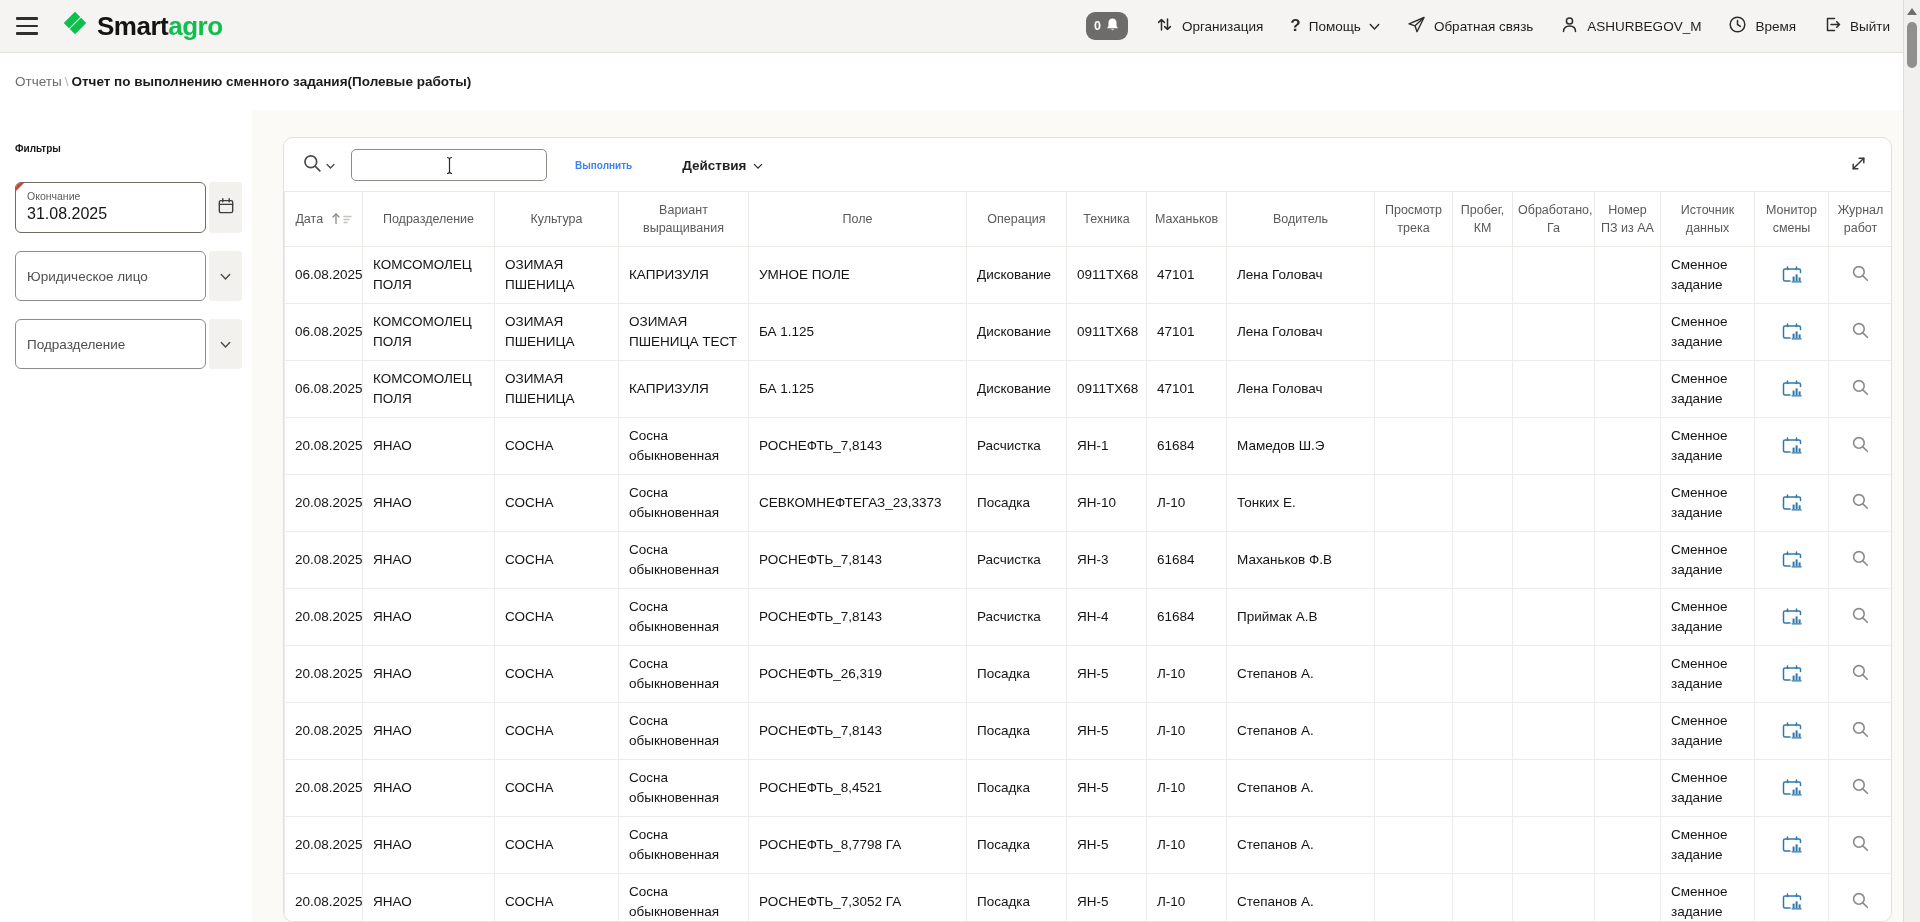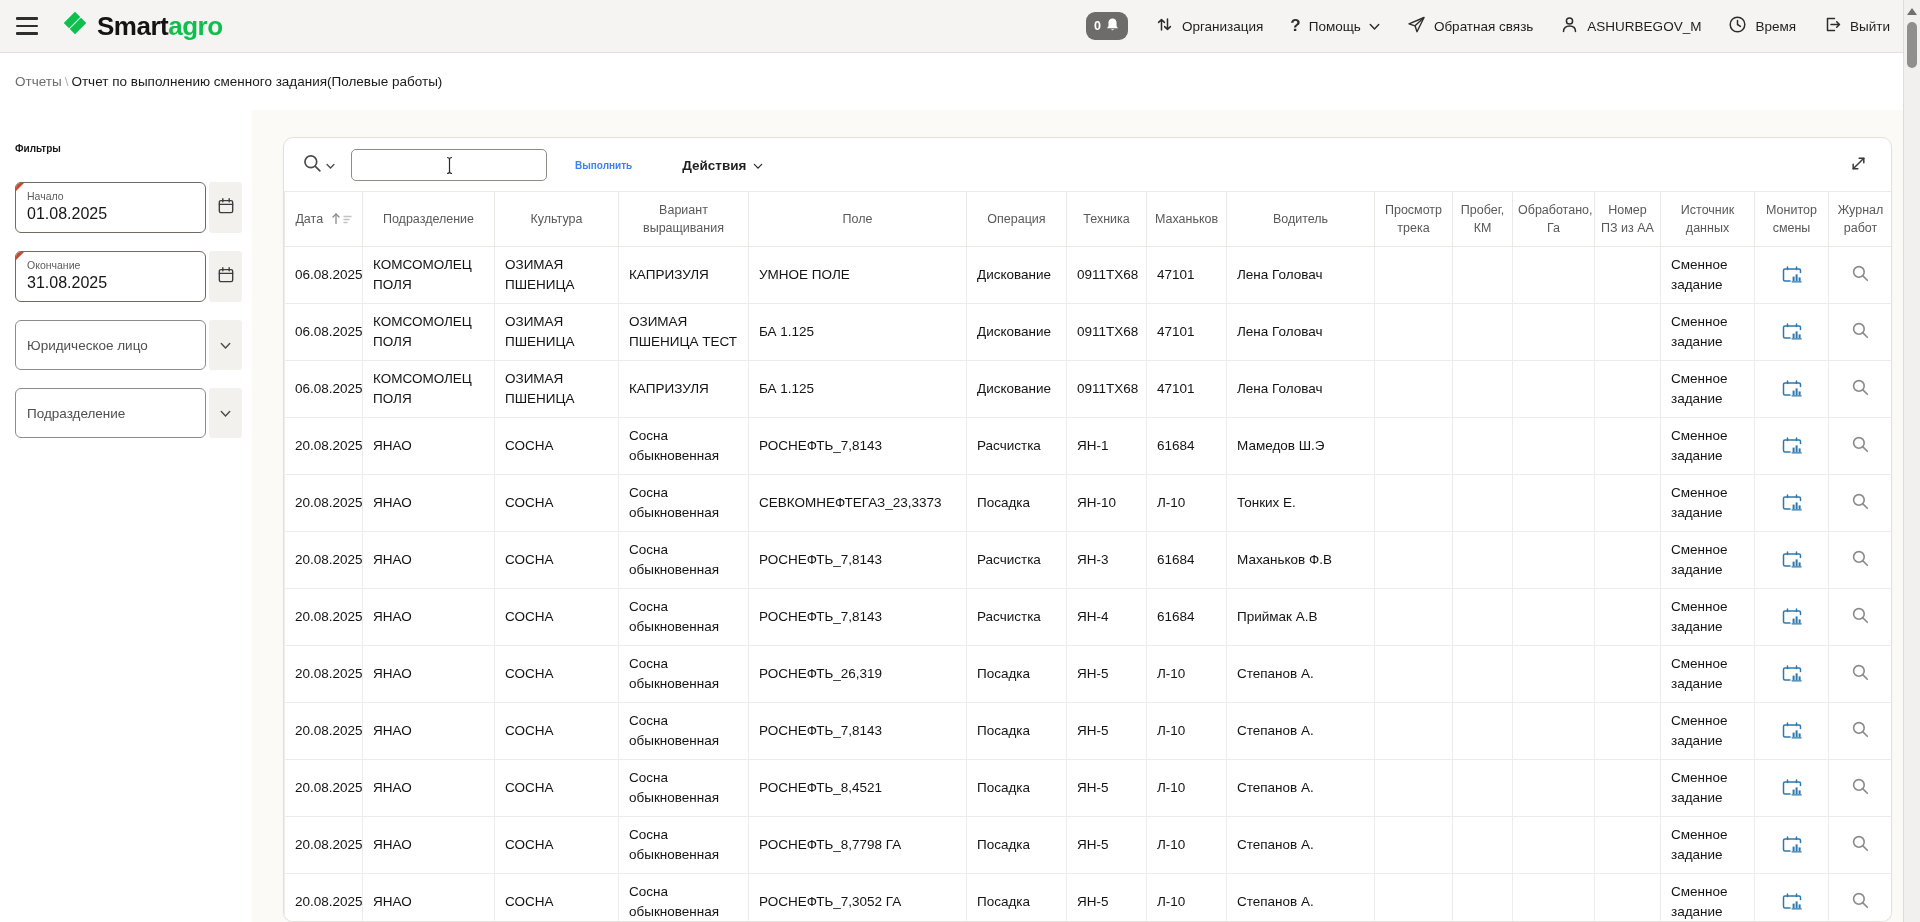--- a/index.html
+++ b/index.html
@@ -13,21 +13,21 @@
   .logo .smart { color:#141414; } .logo .agro { color:#0fbf4d; }
   .topbar-right { margin-left:auto; display:flex; align-items:center; gap:27px; font-size:13.5px; color:#222; }
   .notif { background:#6e6c6a; border-radius:9px; color:#fff; display:flex; align-items:center; gap:4px; padding:5px 8px; font-size:12.5px; font-weight:bold; border:none; cursor:pointer;}
   .top-item { display:flex; align-items:center; gap:8px; background:none; border:none; font-size:13.5px; color:#1e1e1e; cursor:pointer; font-family:inherit;}
   .qmark { font-size:17px; font-weight:600; color:#2c2c2c; }
 
   
   .breadcrumb-row { height:57px; display:flex; align-items:center; gap:3px; padding-left:15px; background:#fff; font-size:13.5px; }
   .crumb-parent { color:#6d6d6d; background:none; border:none; font-size:13.5px; cursor:pointer; font-family:inherit;}
   .crumb-sep { color:#b9b2a9; }
-  .crumb-current { font-weight:normal; color:#1b1b1b; }
+  .crumb-current { font-weight:bold; color:#1b1b1b; }
 
   
   .content { display:flex; height:812px; }
   .filters { width:252px; padding:0 10px 0 15px; background:#fff; flex-shrink:0;}
   .filters h2 { font-size:10px; color:#1a1a1a; margin:33px 0 28px; font-weight:bold;}
   .field-row { display:flex; margin-bottom:18px; align-items:stretch; }
   .float-field { position:relative; flex:1; border:1px solid #6f6a64; border-radius:6px; background:#fff; padding:7px 11px 9px; overflow:hidden; cursor:text;}
   .float-field::before { content:""; position:absolute; top:0; left:0; border-top:8px solid #c7472f; border-right:8px solid transparent; }
   .float-label { font-size:10.5px; color:#5c5c5c; display:block; margin-bottom:3px; }
   .float-value { font-size:16px; color:#161616; }
@@ -152,34 +152,20 @@
   <button class="crumb-parent">Отчеты</button>
   <span class="crumb-sep">\</span>
   <span class="crumb-current">Отчет по выполнению сменного задания(Полевые работы)</span>
 </nav>
 
 <div class="content">
 
   <aside class="filters">
     <h2>Фильтры</h2>
 
-    <div class="field-row">
-      <div class="float-field">
-        <span class="float-label">Начало</span>
-        <span class="float-value">01.08.2025</span>
-      </div>
-      <button class="side-btn">
-        <span>
-          <svg width="18" height="18" viewBox="0 0 17 17" fill="none" stroke="#3c3c3c" stroke-width="1.3" stroke-linecap="round">
-              <rect x="2.2" y="3.4" width="12.6" height="11.4" rx="1.5"></rect>
-              <path d="M5.5 1.7 V4.6 M11.5 1.7 V4.6 M2.2 7 H14.8"></path>
-            </svg>
-        </span>
-      </button>
-    </div>
 
     <div class="field-row">
       <div class="float-field">
         <span class="float-label">Окончание</span>
         <span class="float-value">31.08.2025</span>
       </div>
       <button class="side-btn">
         <span>
           <svg width="18" height="18" viewBox="0 0 17 17" fill="none" stroke="#3c3c3c" stroke-width="1.3" stroke-linecap="round">
               <rect x="2.2" y="3.4" width="12.6" height="11.4" rx="1.5"></rect>

